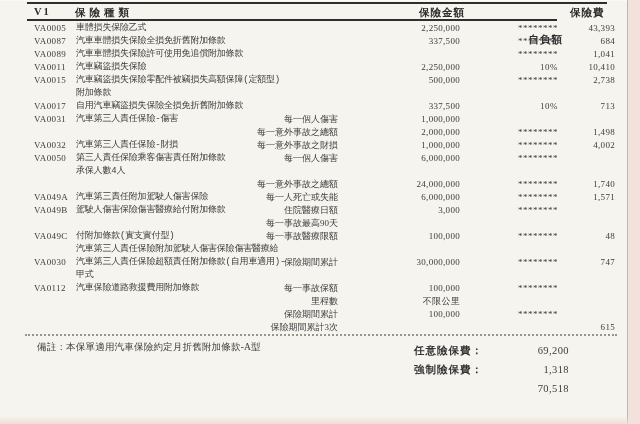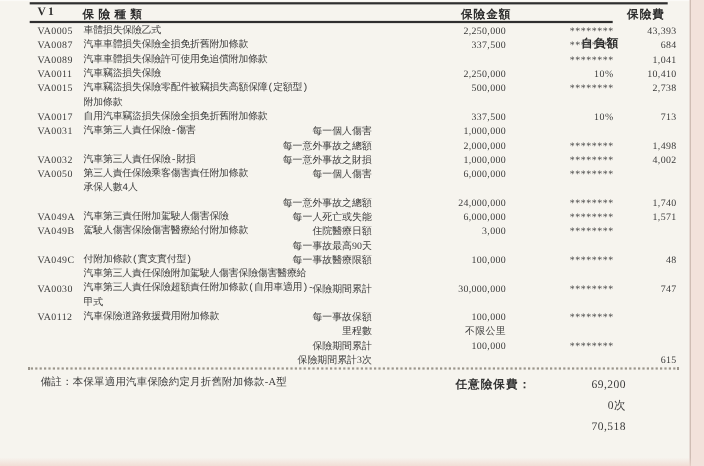--- a/index.html
+++ b/index.html
@@ -289,19 +289,19 @@
 <div class="dotrule"></div>
 
 <div class="note">備註：本保單適用汽車保險約定月折舊附加條款-A型</div>
 
 <div class="summary">
     <div class="srow">
     <span class="s-label">任意險保費：</span>
     <span class="s-value">69,200</span>
   </div>
     <div class="srow">
-    <span class="s-label"></span>
-    <span class="s-value">0次</span>
+    <span class="s-label">強制險保費：</span>
+    <span class="s-value">1,318</span>
   </div>
     <div class="srow">
     <span class="s-value">70,518</span>
   </div>
   </div>
 
 </body></html>

